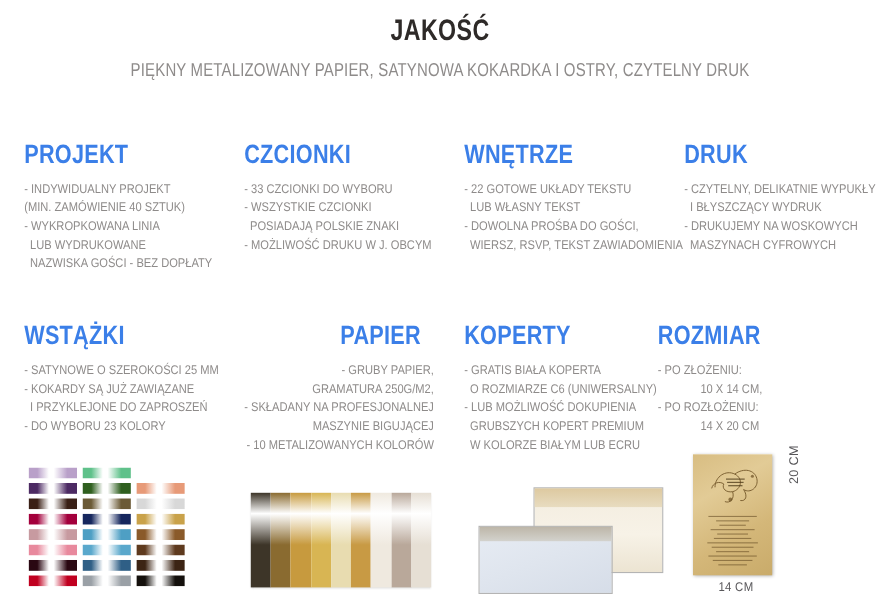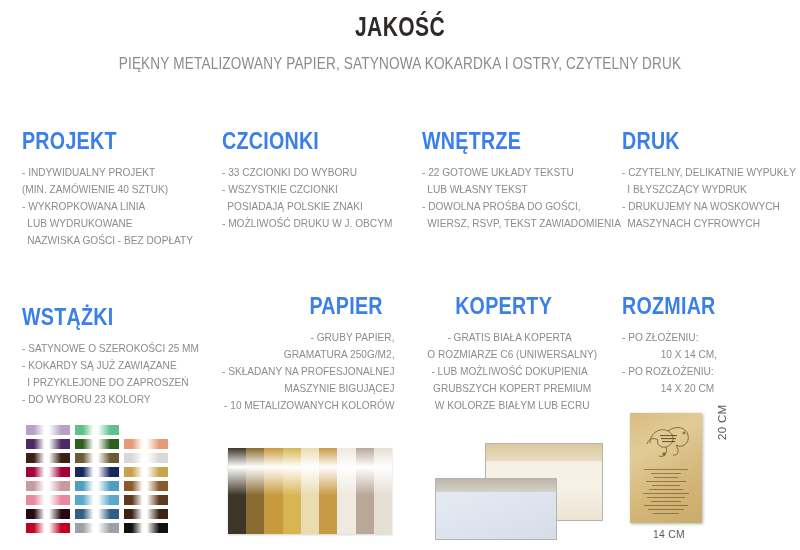--- a/index.html
+++ b/index.html
@@ -130,50 +130,50 @@
       </div>
       <div class="col" style="left: 622px; top: 128px;">
         <div class="col-h">DRUK</div>
         <div class="col-lines">
           <div>- CZYTELNY, DELIKATNIE WYPUKŁY</div>
           <div class="ind">I BŁYSZCZĄCY WYDRUK</div>
           <div>- DRUKUJEMY NA WOSKOWYCH</div>
           <div class="ind">MASZYNACH CYFROWYCH</div>
         </div>
       </div>
-      <div class="col" style="left: 22px; top: 304px;">
+      <div class="col" style="left: 22px; top: 293px;">
         <div class="col-h">WSTĄŻKI</div>
         <div class="col-lines">
           <div>- SATYNOWE O SZEROKOŚCI 25 MM</div>
           <div>- KOKARDY SĄ JUŻ ZAWIĄZANE</div>
           <div class="ind">I PRZYKLEJONE DO ZAPROSZEŃ</div>
           <div>- DO WYBORU 23 KOLORY</div>
         </div>
       </div>
       <div class="col" style="left: 222px; top: 293px; text-align: right;">
         <div class="col-h">PAPIER</div>
         <div class="col-lines">
           <div>- GRUBY PAPIER,</div>
           <div class="ind">GRAMATURA 250G/M2,</div>
           <div>- SKŁADANY NA PROFESJONALNEJ</div>
           <div class="ind">MASZYNIE BIGUJĄCEJ</div>
           <div>- 10 METALIZOWANYCH KOLORÓW</div>
         </div>
       </div>
-      <div class="col" style="left: 422px; top: 293px; text-align: center;">
+      <div class="col" style="left: 422px; top: 293px;">
         <div class="col-h">KOPERTY</div>
         <div class="col-lines">
           <div>- GRATIS BIAŁA KOPERTA</div>
           <div class="ind">O ROZMIARZE C6 (UNIWERSALNY)</div>
           <div>- LUB MOŻLIWOŚĆ DOKUPIENIA</div>
           <div class="ind">GRUBSZYCH KOPERT PREMIUM</div>
           <div class="ind">W KOLORZE BIAŁYM LUB ECRU</div>
         </div>
       </div>
-      <div class="col" style="left: 622px; top: 293px;">
+      <div class="col" style="left: 598px; top: 293px;">
         <div class="col-h">ROZMIAR</div>
         <div class="col-lines">
           <div>- PO ZŁOŻENIU:</div>
           <div class="ctr">10 X 14 CM,</div>
           <div>- PO ROZŁOŻENIU:</div>
           <div class="ctr">14 X 20 CM</div>
         </div>
       </div>
     </div>
 

